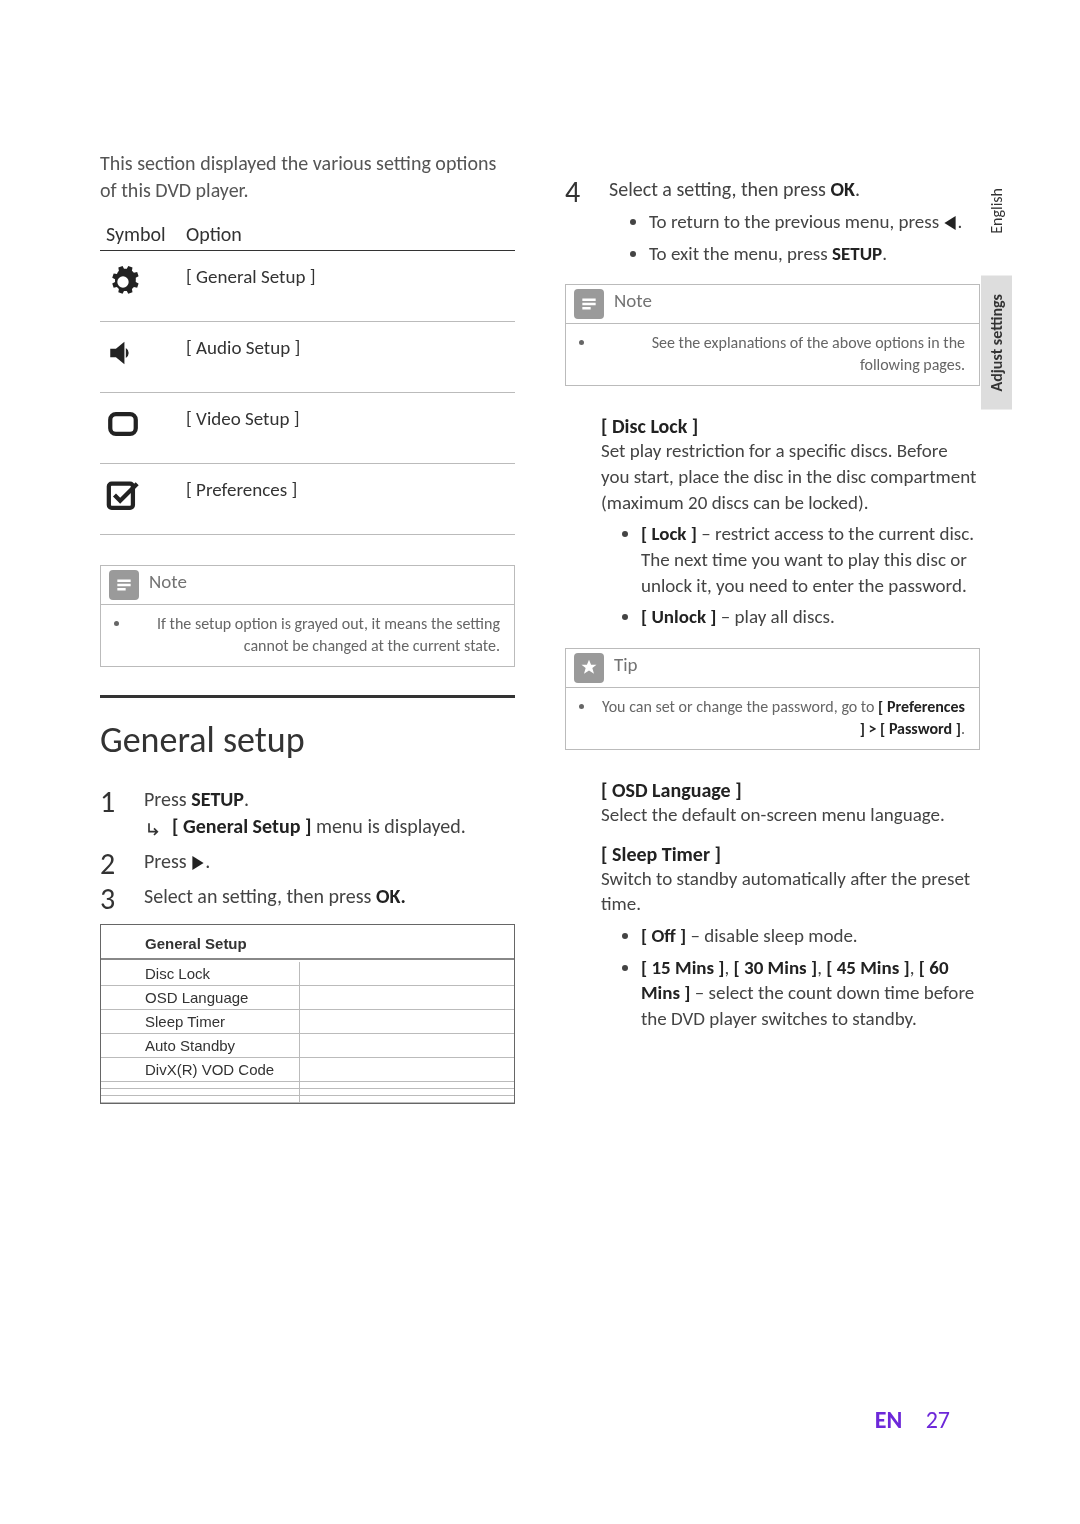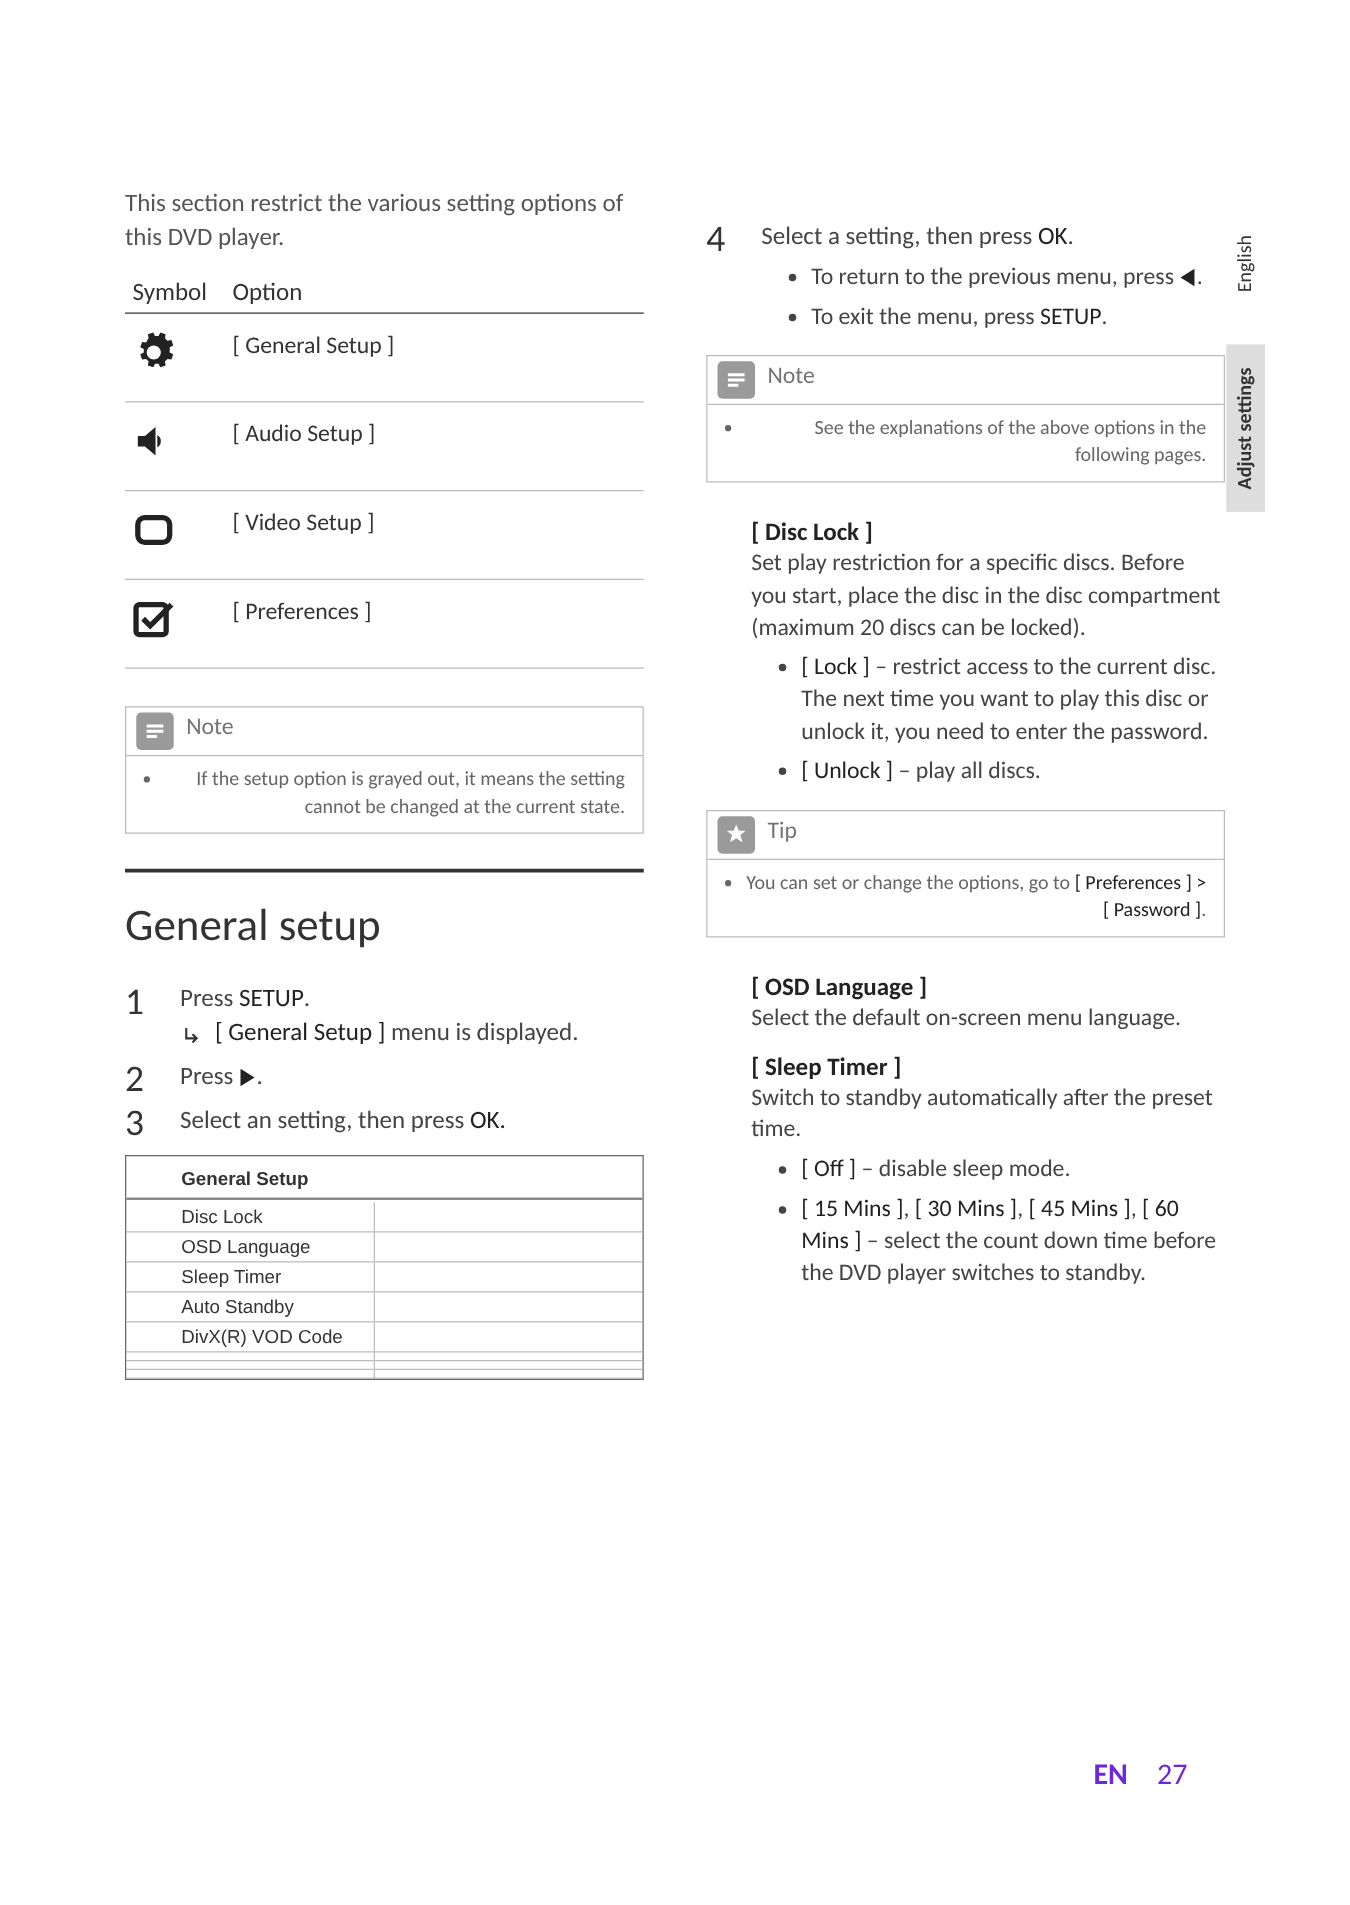--- a/index.html
+++ b/index.html
@@ -21,21 +21,21 @@
   .notebody, .tipbody { padding: 8px 14px 10px 14px; }
   .notebody ul, .tipbody ul { list-style: disc; padding-left: 16px; text-align: right; }
   .notebody li, .tipbody li { line-height: 1.35; font-weight: 300; }
   hr.thick { border: none; border-top: 3px solid #333; margin: 8px 0 10px 0; }
   h2.section { font-weight: 300; font-size: 36px; margin: 20px 0 24px 0; }
   ol.steplist { list-style: none; counter-reset: step; padding-left: 0; }
   ol.steplist > li { position: relative; padding-left: 44px; margin-bottom: 8px; font-size: 20px; line-height: 1.35; font-weight: 300; color:#444; }
   ol.steplist > li::before { counter-increment: step; content: counter(step); position: absolute; left: 0; top: -4px; font-size: 30px; font-weight: 400; color: #333; }
   .sub { padding-left: 28px; position: relative; }
   .sub .arrow { position: absolute; left: 0; top: 2px; }
-  .bold { font-weight: 400; color:#222; }
+  .bold { font-weight: 700; color:#222; }
   ul.bullets { list-style: disc; padding-left: 40px; }
   ul.bullets > li { font-size: 19px; line-height: 1.35; margin-bottom: 6px; font-weight: 300; color:#444; }
   .menu { border: 1px solid #666; margin-top: 14px; font-family: Arial, sans-serif; font-size: 15px; }
   .menu .mtitle { font-weight: bold; padding: 10px 24px 6px 44px; }
   .menu .mhr { border-top: 2px solid #888; margin-bottom: 2px; }
   .menu .row { display: flex; }
   .menu .mleft { width: 48%; padding: 3px 0 3px 44px; border-bottom: 1px solid #bbb; }
   .menu .mright { flex: 1; border-bottom: 1px solid #bbb; border-left: 1px solid #bbb; }
   .term { font-weight: 600; font-size: 20px; color:#222; margin-top: 10px; }
   .desc { font-size: 19px; line-height: 1.35; font-weight: 300; color:#444; padding-left: 0; margin-bottom: 6px; }
@@ -54,21 +54,21 @@
 
   <div class="sidetabs">
     <div class="sidetab">English</div>
     <div class="sidetab active">Adjust settings</div>
   </div>
 
   <div class="cols">
 
     <div class="col">
 
-      <p class="intro">This section restrict the various setting options of this DVD player.</p>
+      <p class="intro">This section displayed the various setting options of this DVD player.</p>
 
       <table class="symtab">
         <thead>
           <tr>
             <th>Symbol</th>
             <th>Option</th>
           </tr>
         </thead>
         <tbody>
           <tr>
@@ -240,21 +240,21 @@
         <div class="tiphead">
           <span class="nicon">
             <svg viewBox="0 0 24 24" width="20" height="20" fill="#fff">
                 <path d="M12 2l2.5 6H21l-5 4 2 7-6-4-6 4 2-7-5-4h6.5z"></path>
               </svg>
           </span>
           <span>Tip</span>
         </div>
         <div class="tipbody">
             <ul>
-              <li><span>You can set or change the options, go to </span><span class="bold">[ Preferences ] &gt; [ Password ]</span><span>.</span></li>
+              <li><span>You can set or change the password, go to </span><span class="bold">[ Preferences ] &gt; [ Password ]</span><span>.</span></li>
             </ul>
           </div>
       </div>
 
       <div class="block">
         <div class="term">[ OSD Language ]</div>
         <div class="desc">Select the default on-screen menu language.</div>
       </div>
 
       <div class="block">

